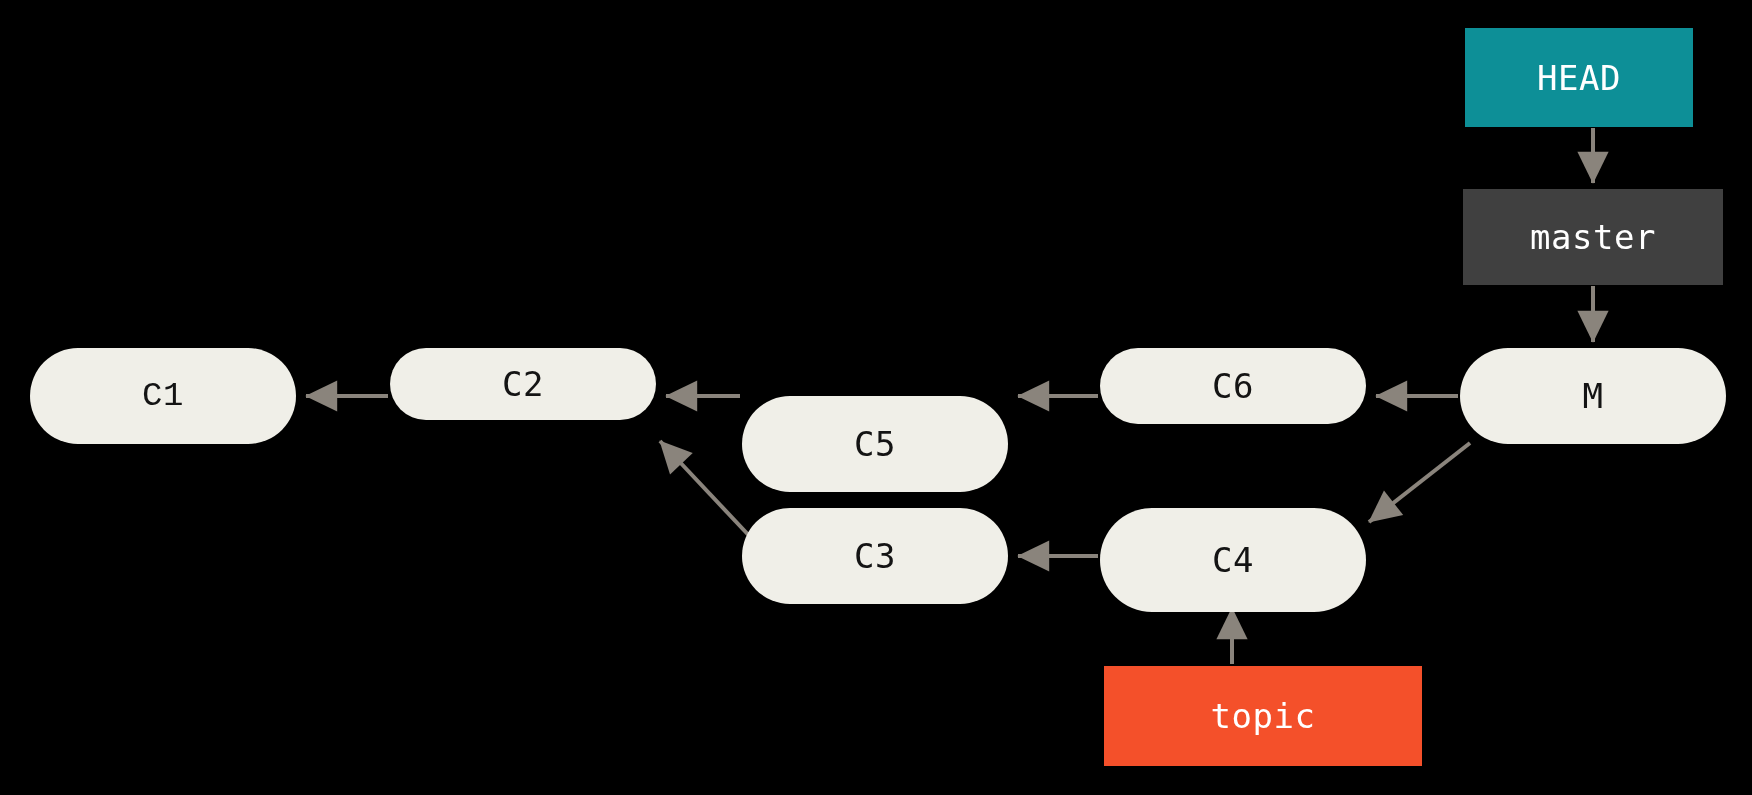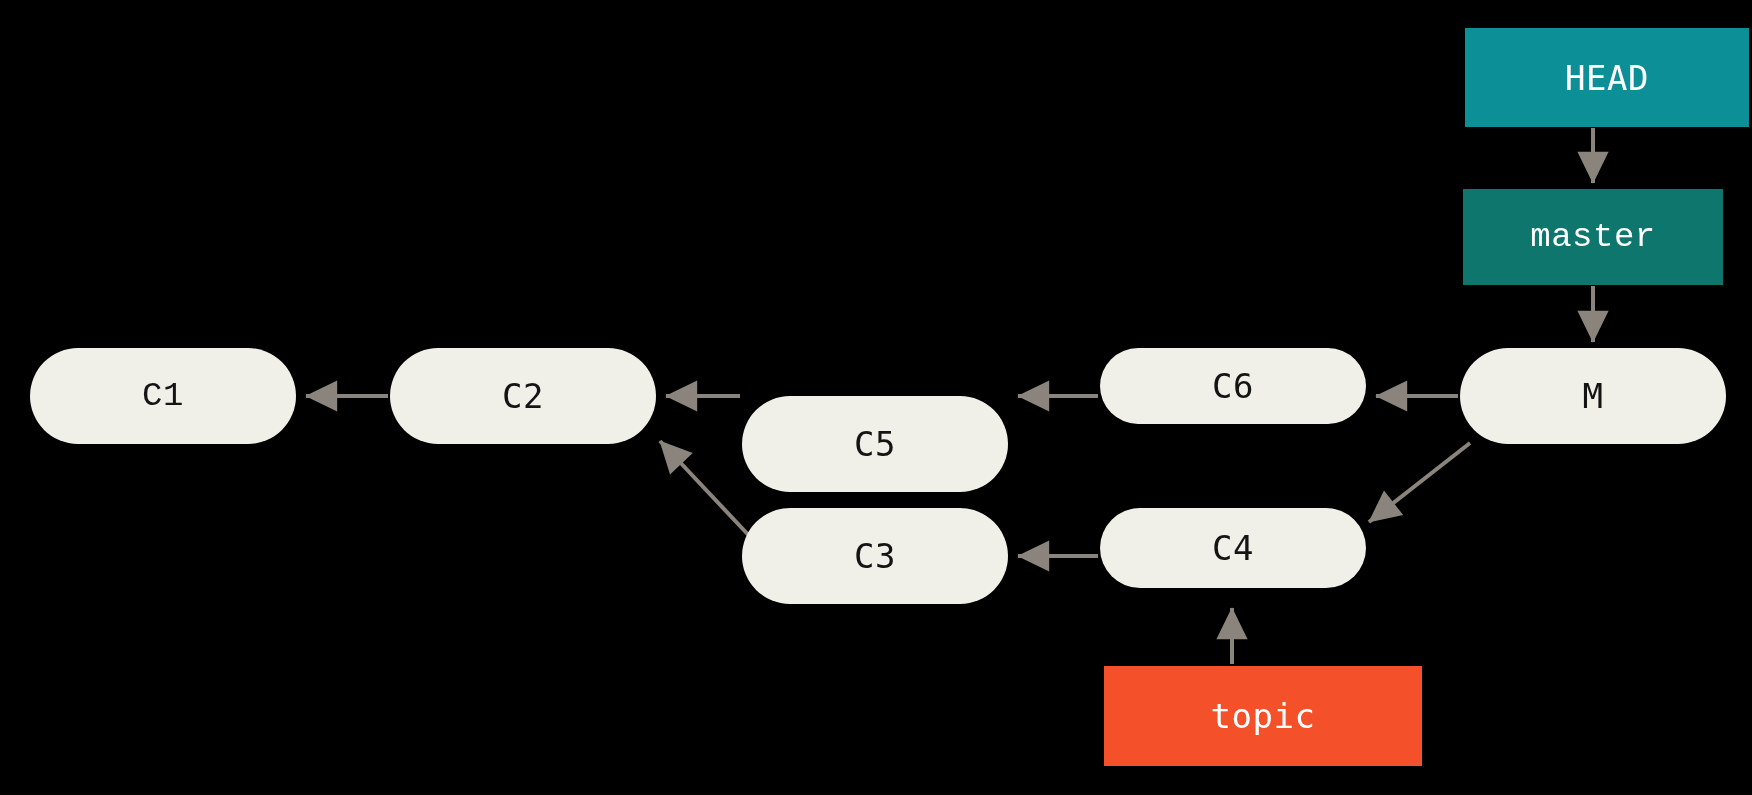--- a/index.html
+++ b/index.html
@@ -68,42 +68,42 @@
       <line x1="1470" y1="443" x2="1369" y2="522"></line>
       <line x1="1593" y1="128" x2="1593" y2="183"></line>
       <line x1="1593" y1="286" x2="1593" y2="342"></line>
       <line x1="1232" y1="664" x2="1232" y2="608"></line>
     </g>
   </svg>
 
   <div class="commit" style="left:30px;  top:348px; width:266px; height:96px;font-family:Liberation Mono, monospace;">
     <span>C1</span>
   </div>
-  <div class="commit" style="left:390px; top:348px; width:266px; height:96px;">
+  <div class="commit" style="left:390px; top:348px; width:266px; height:72px;">
     <span>C2</span>
   </div>
   <div class="commit" style="left:742px; top:348px; width:266px; height:96px;margin-top:48px;">
     <span>C5</span>
   </div>
   <div class="commit" style="left:1100px; top:348px; width:266px; height:76px;">
     <span>C6</span>
   </div>
   <div class="commit" style="left:1460px; top:348px; width:266px; height:96px;">
     <span>M</span>
   </div>
   <div class="commit" style="left:742px; top:508px; width:266px; height:96px;">
     <span>C3</span>
   </div>
-  <div class="commit" style="left:1100px; top:508px; width:266px; height:80px;">
+  <div class="commit" style="left:1100px; top:508px; width:266px; height:104px;">
     <span>C4</span>
   </div>
 
-  <div class="reflabel" style="left:1465px; top:28px; width:284px; height:99px; background:#0D8F97;">
+  <div class="reflabel" style="left:1465px; top:28px; width:228px; height:99px; background:#0D8F97;">
     <span>HEAD</span>
   </div>
-  <div class="reflabel" style="left:1463px; top:189px; width:260px; height:96px; background:#0f766e;font-family:Liberation Mono, monospace;">
+  <div class="reflabel" style="left:1463px; top:189px; width:260px; height:96px; background:#404040;">
     <span>master</span>
   </div>
   <div class="reflabel" style="left:1104px; top:666px; width:318px; height:100px; background:#F4502A;">
     <span>topic</span>
   </div>
 
 </div>
 
 </body></html>

